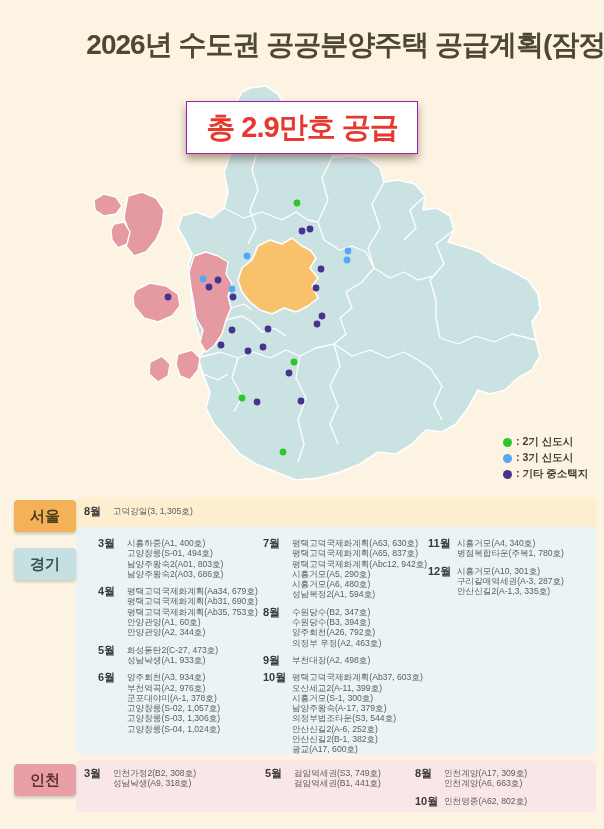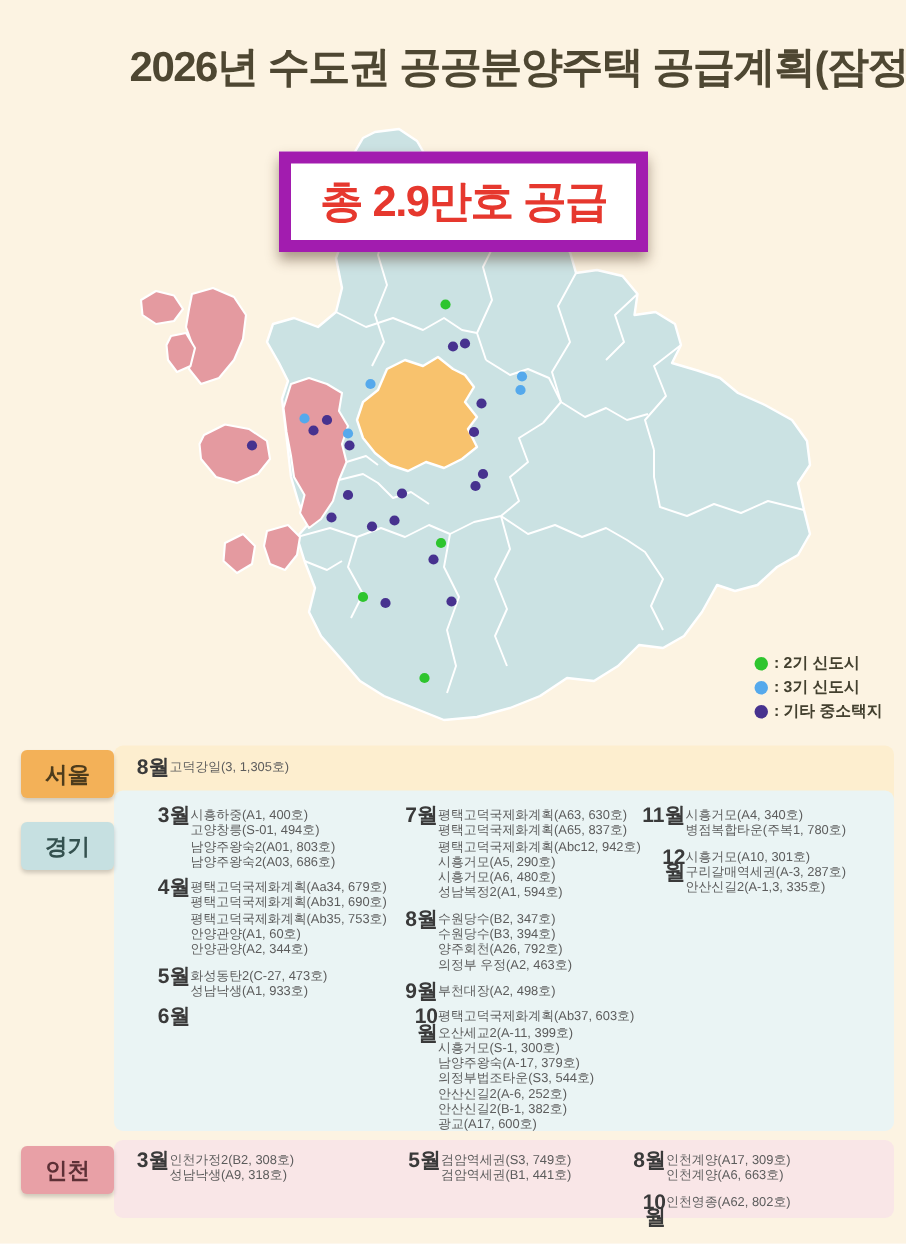--- a/index.html
+++ b/index.html
@@ -3,21 +3,21 @@
 <meta charset="utf-8">
 <style>
   html,body{margin:0;padding:0;}
   .page{position:relative;width:604px;height:829px;background:#fcf3e2;overflow:hidden;
         font-family:"Liberation Sans","DejaVu Sans",sans-serif;}
   
   .title{position:absolute;top:26px;left:0;width:100%;text-align:center;
          font-size:28px;font-weight:bold;color:#4e4732;letter-spacing:-1px;z-index:4;margin-left:48px;}
   
   .badge{position:absolute;left:186px;top:101px;width:230px;height:51px;background:#ffffff;
-         border:8px solid #a21caf;display:flex;align-items:center;justify-content:center;
+         border:1px solid #a21caf;display:flex;align-items:center;justify-content:center;
          box-shadow:0 5px 8px rgba(70,45,25,0.45);z-index:3;}
   .badge span{font-size:29px;font-weight:bold;color:#e6382e;letter-spacing:-1px;}
   
   svg.map{position:absolute;left:0;top:0;z-index:1;}
   
   .legend{position:absolute;left:503px;top:435px;z-index:2;}
   .legend-row{display:flex;align-items:center;margin-bottom:2px;}
   .legend-dot{width:9px;height:9px;border-radius:50%;flex:none;margin-right:4px;}
   .legend-text{font-size:10.5px;font-weight:bold;color:#43402f;white-space:nowrap;}
   
@@ -31,21 +31,21 @@
   .panel{position:absolute;left:76px;width:520px;border-radius:6px;z-index:1;}
   #panel-seoul{top:497px;height:40px;background:#fdeecf;}
   #panel-gyeonggi{top:527px;height:227px;background:#eaf4f4;}
   #panel-incheon{top:760px;height:52px;background:#f9e6e7;}
   .col{position:absolute;top:11px;}
   #panel-seoul .col{top:9px;left:8px;}
   #panel-gyeonggi .g0{left:22px;} #panel-gyeonggi .g1{left:187px;} #panel-gyeonggi .g2{left:352px;}
   #panel-incheon .col{top:8px;}
   #panel-incheon .i0{left:8px;} #panel-incheon .i1{left:189px;} #panel-incheon .i2{left:339px;}
   .entry{display:flex;margin-bottom:7px;}
-  .month{flex:none;width:29px;font-size:14px;font-weight:bold;color:#3a3a3a;line-height:10.3px;text-align:right;}
+  .month{flex:none;width:29px;font-size:11px;font-weight:bold;color:#3a3a3a;line-height:10.3px;}
   .item{font-size:8.6px;color:#5c5c5c;line-height:10.3px;white-space:nowrap;}
 </style>
 </head>
 <body>
 
 <div class="page">
 
   <div class="title">2026년 수도권 공공분양주택 공급계획(잠정)</div>
 
   <svg class="map" width="604" height="500" viewBox="0 0 604 500">
@@ -180,20 +180,28 @@
         </div>
         <div class="entry">
           <span class="month">5월</span>
           <div>
             <div class="item">화성동탄2(C-27, 473호)</div>
             <div class="item">성남낙생(A1, 933호)</div>
           </div>
         </div>
         <div class="entry">
           <span class="month">6월</span>
+          <div>
+            <div class="item">양주회천(A3, 934호)</div>
+            <div class="item">부천역곡(A2, 976호)</div>
+            <div class="item">군포대야미(A-1, 378호)</div>
+            <div class="item">고양창릉(S-02, 1,057호)</div>
+            <div class="item">고양창릉(S-03, 1,306호)</div>
+            <div class="item">고양창릉(S-04, 1,024호)</div>
+          </div>
         </div>
       </div>
     <div class="col g1">
         <div class="entry">
           <span class="month">7월</span>
           <div>
             <div class="item">평택고덕국제화계획(A63, 630호)</div>
             <div class="item">평택고덕국제화계획(A65, 837호)</div>
             <div class="item">평택고덕국제화계획(Abc12, 942호)</div>
             <div class="item">시흥거모(A5, 290호)</div>

